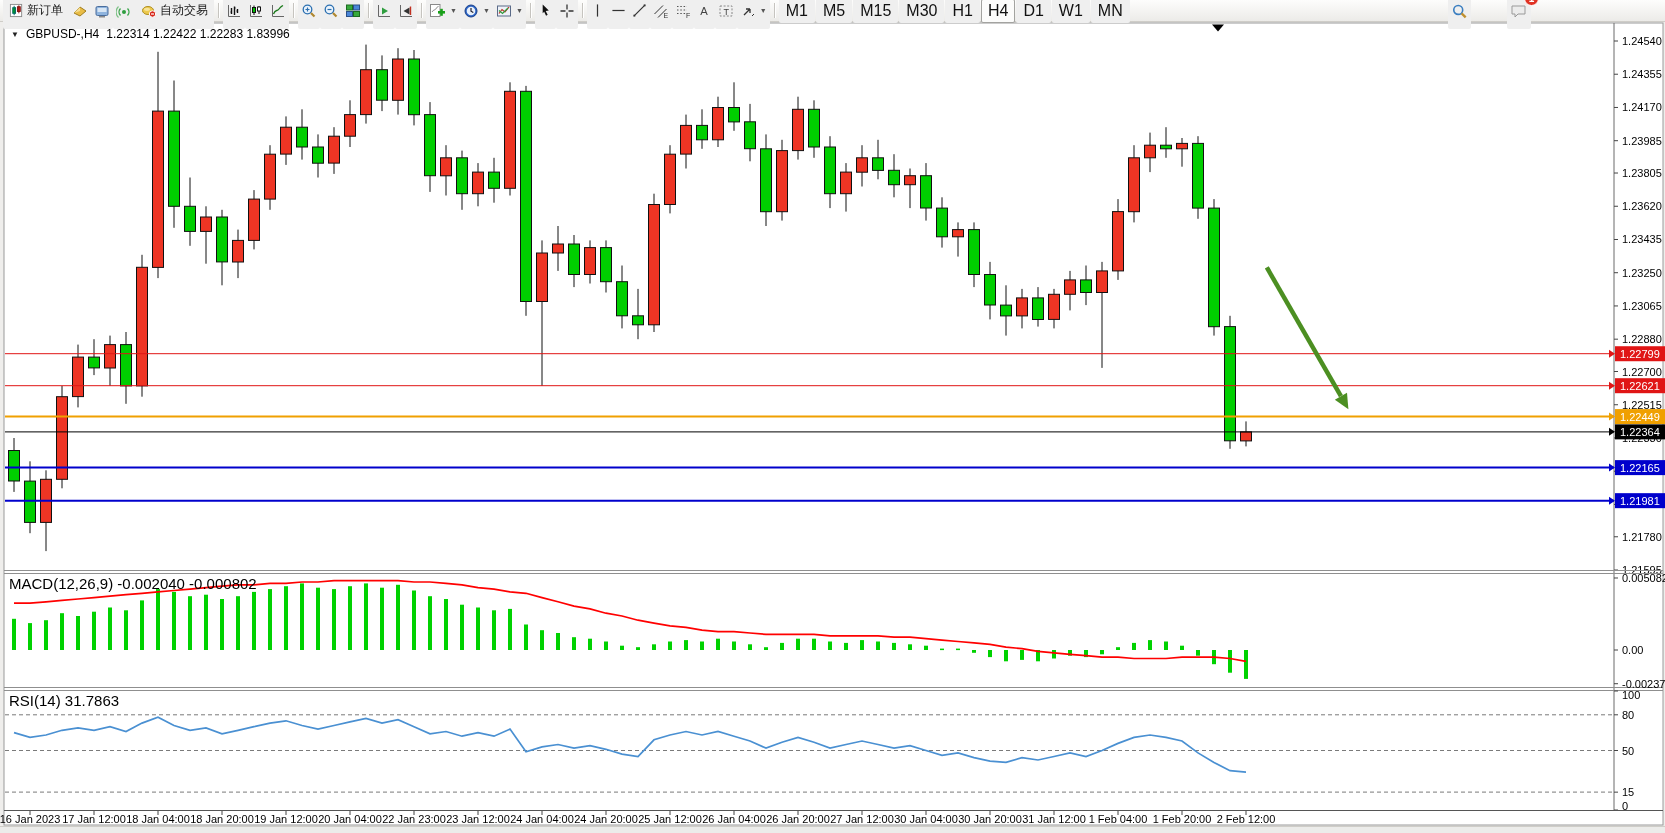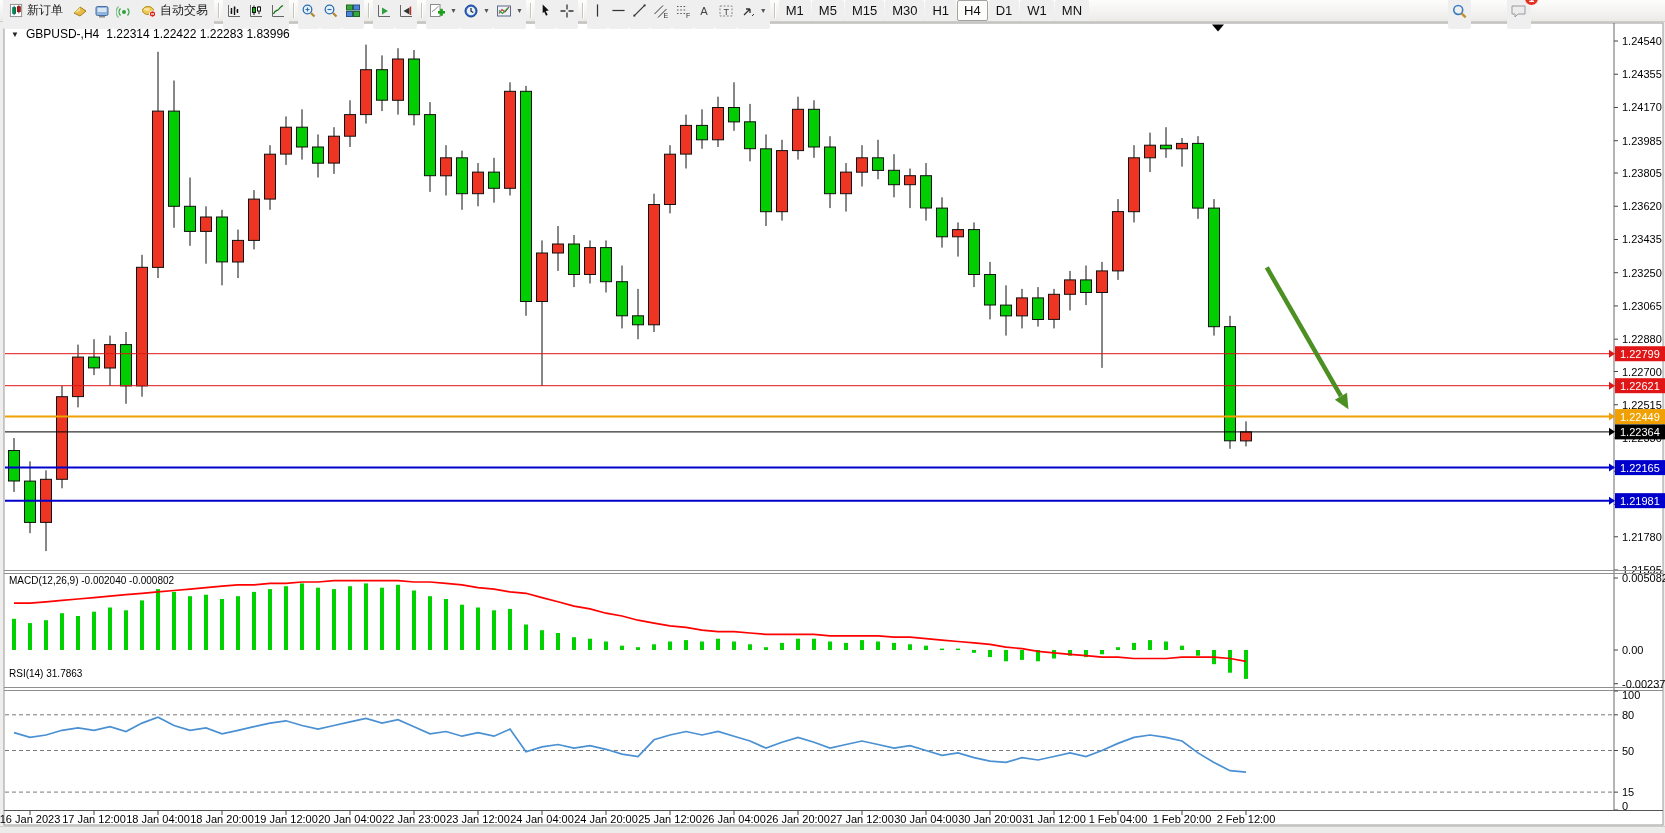--- a/index.html
+++ b/index.html
@@ -2,29 +2,29 @@
 <html><head>
 <meta charset="utf-8">
 <style>
   html,body{margin:0;padding:0}
   body{width:1665px;height:833px;background:#efeeec;font-family:"Liberation Sans","DejaVu Sans",sans-serif;position:relative;overflow:hidden}
   .toolbar{position:absolute;top:0;left:0;width:1665px;height:22px;background:linear-gradient(#fdfdfc,#ecebe8);border-bottom:1px solid #cfcdc8;display:flex;align-items:center;padding-left:3px;z-index:5;box-sizing:border-box}
   .tbtn{height:36px;min-width:21px;display:flex;align-items:center;justify-content:center;gap:3px;padding:0 2px;font-size:12px;color:#1a1a1a;border:1px solid transparent;border-radius:2px}
   .tbtn.lbl{padding:0 5px}
   .sep{width:1px;height:15px;background:#c6c4bf;box-shadow:1px 0 0 #fff;margin:0 4px}
   .caret{font-size:7px;color:#555;margin-left:1px}
-  .tf{font-size:13px;padding:2px 6px;color:#111;border:1px solid transparent;border-radius:2px}
+  .tf{font-size:16px;padding:2px 6px;color:#111;border:1px solid transparent;border-radius:2px}
   .tf.active{background:#fcfcfb;border:1px solid #a3a3a0}
   .toolbar-right{position:absolute;left:1448px;top:0;height:22px;display:flex;align-items:center;gap:36px}
   .chat-wrap{position:relative}
   .nbadge{position:absolute;top:-2px;right:-8px;background:#e03223;color:#fff;font-size:10px;font-weight:bold;border-radius:8px;min-width:13px;height:13px;line-height:13px;text-align:center;border:1px solid #fff}
   #cv{position:absolute;top:0;left:0;z-index:1}
   .chart-title{position:absolute;top:27px;left:11px;font-size:12px;color:#000;z-index:3;display:flex;align-items:center;gap:7px}
   .tri{font-size:8px;color:#222}
-  .ind-label{position:absolute;left:9px;font-size:10px;color:#000;z-index:3}
+  .ind-label{position:absolute;left:9px;font-size:15px;color:#000;z-index:3}
   .statusbar{position:absolute;left:0;top:826px;width:1665px;height:7px;background:#ececea;border-top:1px solid #cfcdc8;z-index:4;box-sizing:border-box}
   svg text{font-family:"Liberation Sans","DejaVu Sans",sans-serif}
 </style>
 </head>
 <body>
 
 <div class="toolbar">
   <button class="tbtn lbl">
     <svg width="15" height="15" viewBox="0 0 16 16">
         <rect x="1.5" y="1.5" width="12" height="13" fill="#fff" stroke="#8a8a8a"></rect>
@@ -628,14 +628,14 @@
     </g>
     <polygon points="1212,24.5 1224,24.5 1218,31.5" fill="#000"></polygon>
   </svg>
 
 <div class="chart-title">
   <span class="tri">▼</span>
   <span>GBPUSD-,H4</span>
   <span>1.22314 1.22422 1.22283 1.83996</span>
 </div>
 <div class="ind-label" style="top:575px">MACD(12,26,9) -0.002040 -0.000802</div>
-<div class="ind-label" style="top:668px">RSI(14) 31.7863</div>
+<div class="ind-label" style="top:692px">RSI(14) 31.7863</div>
 <div class="statusbar"></div>
 
 </body></html>

